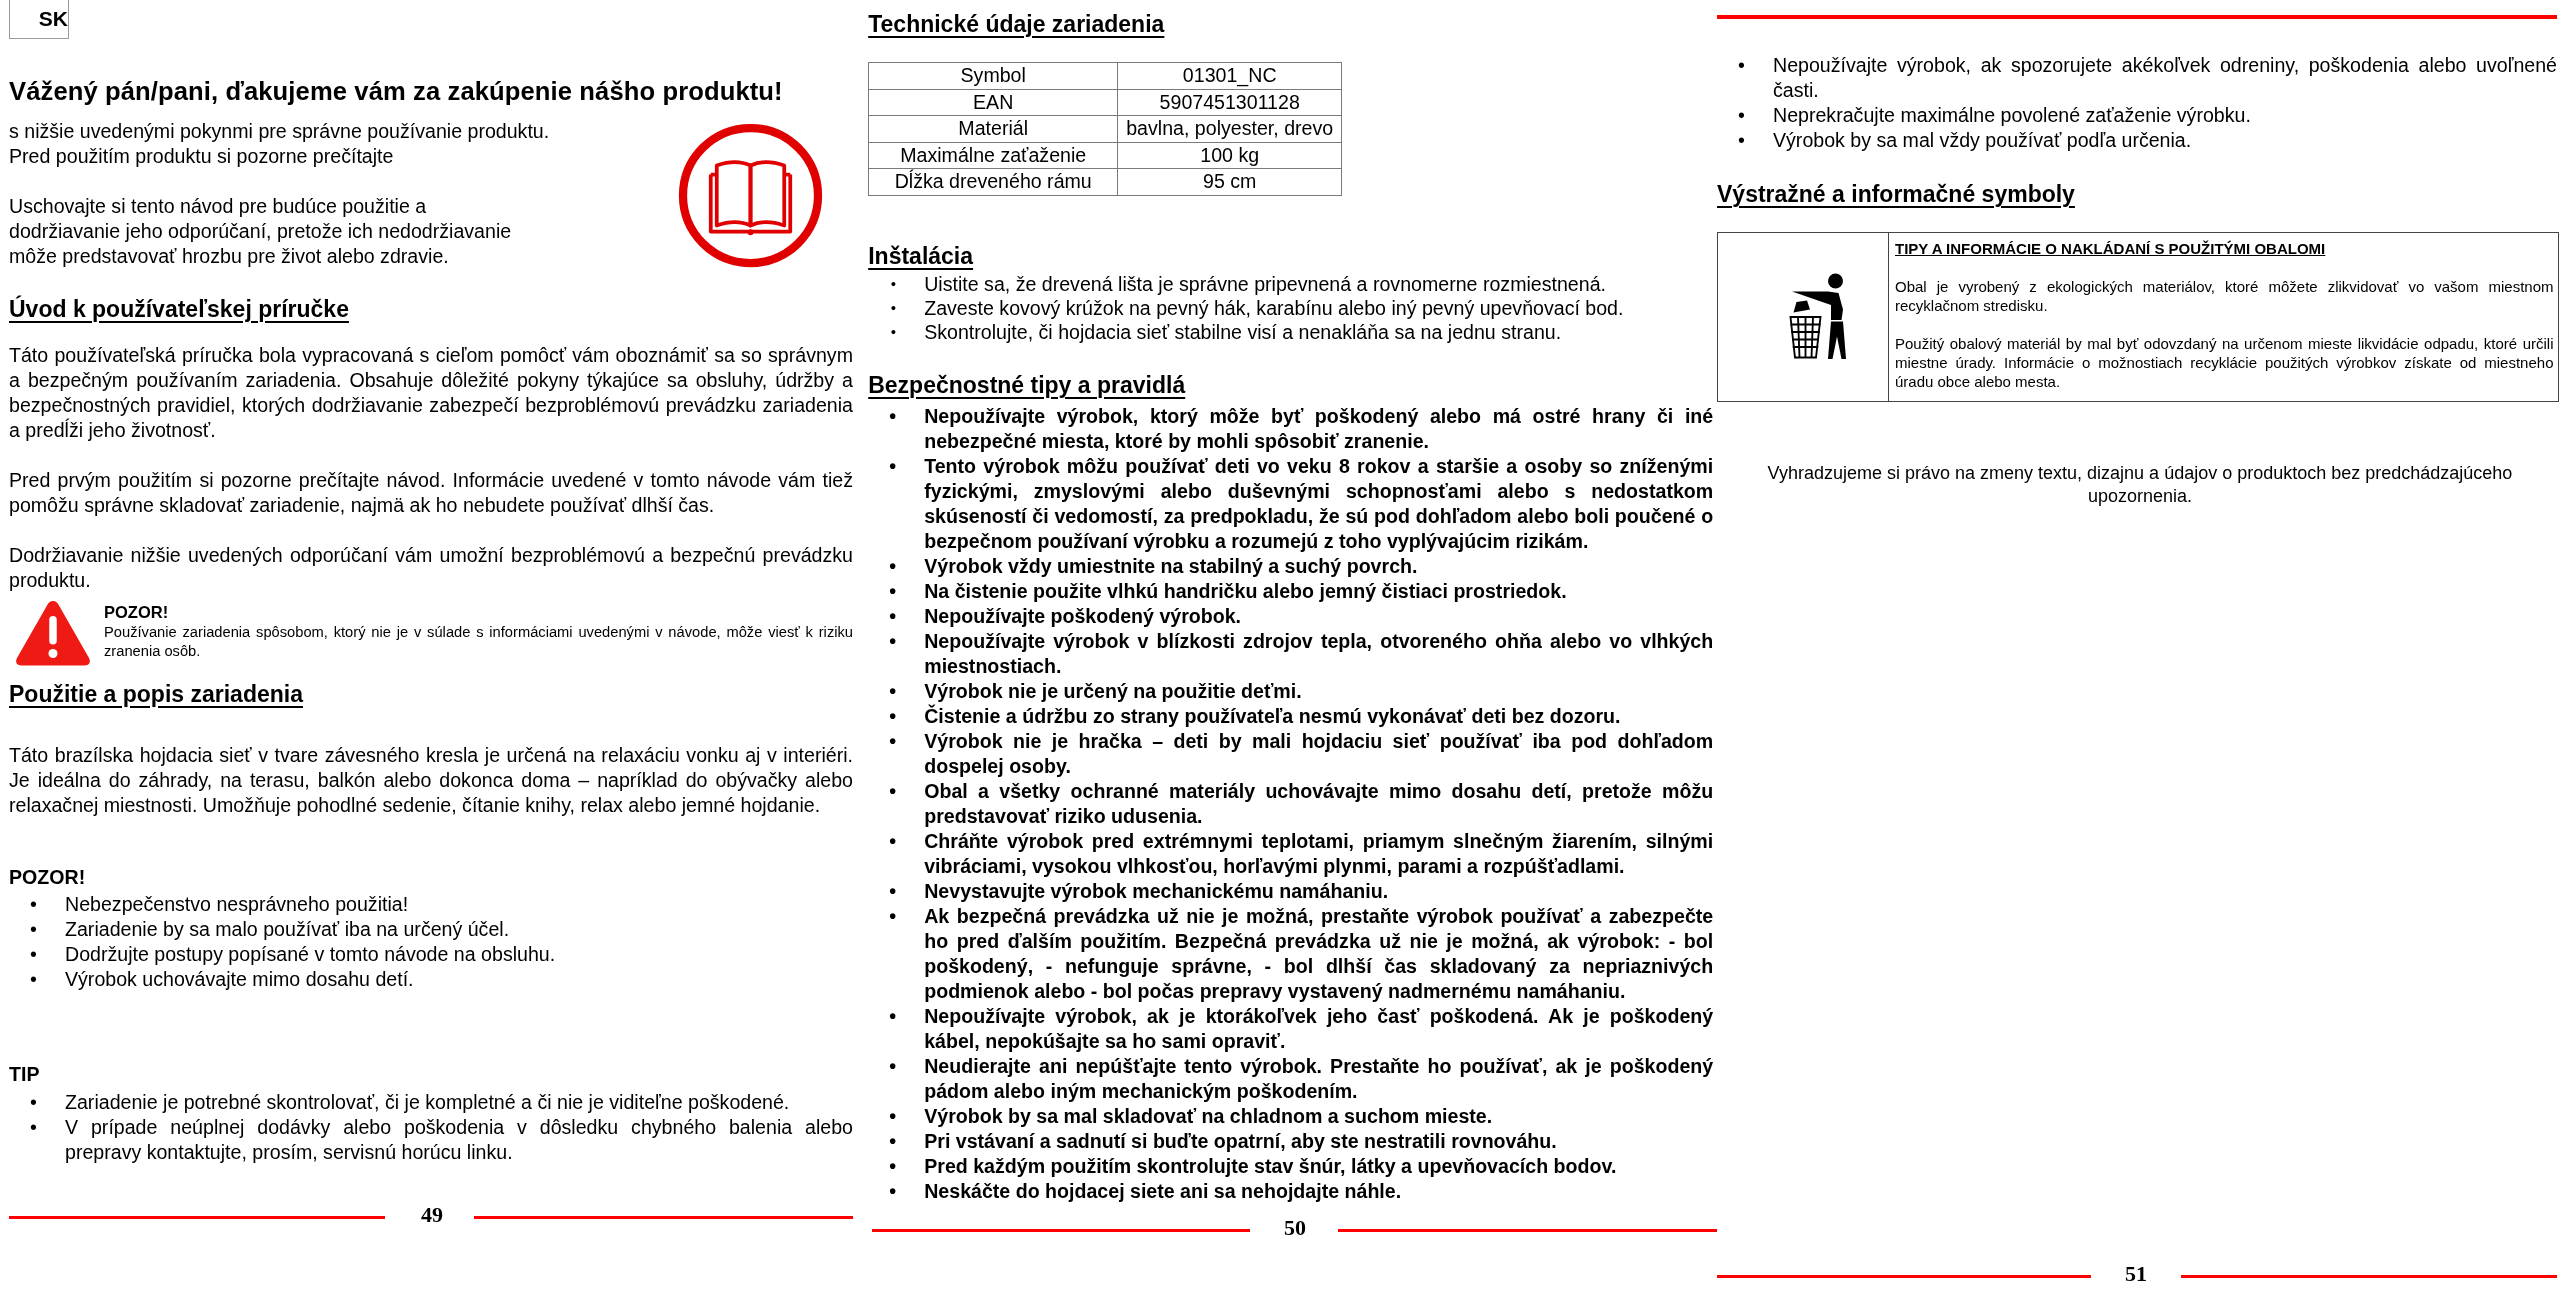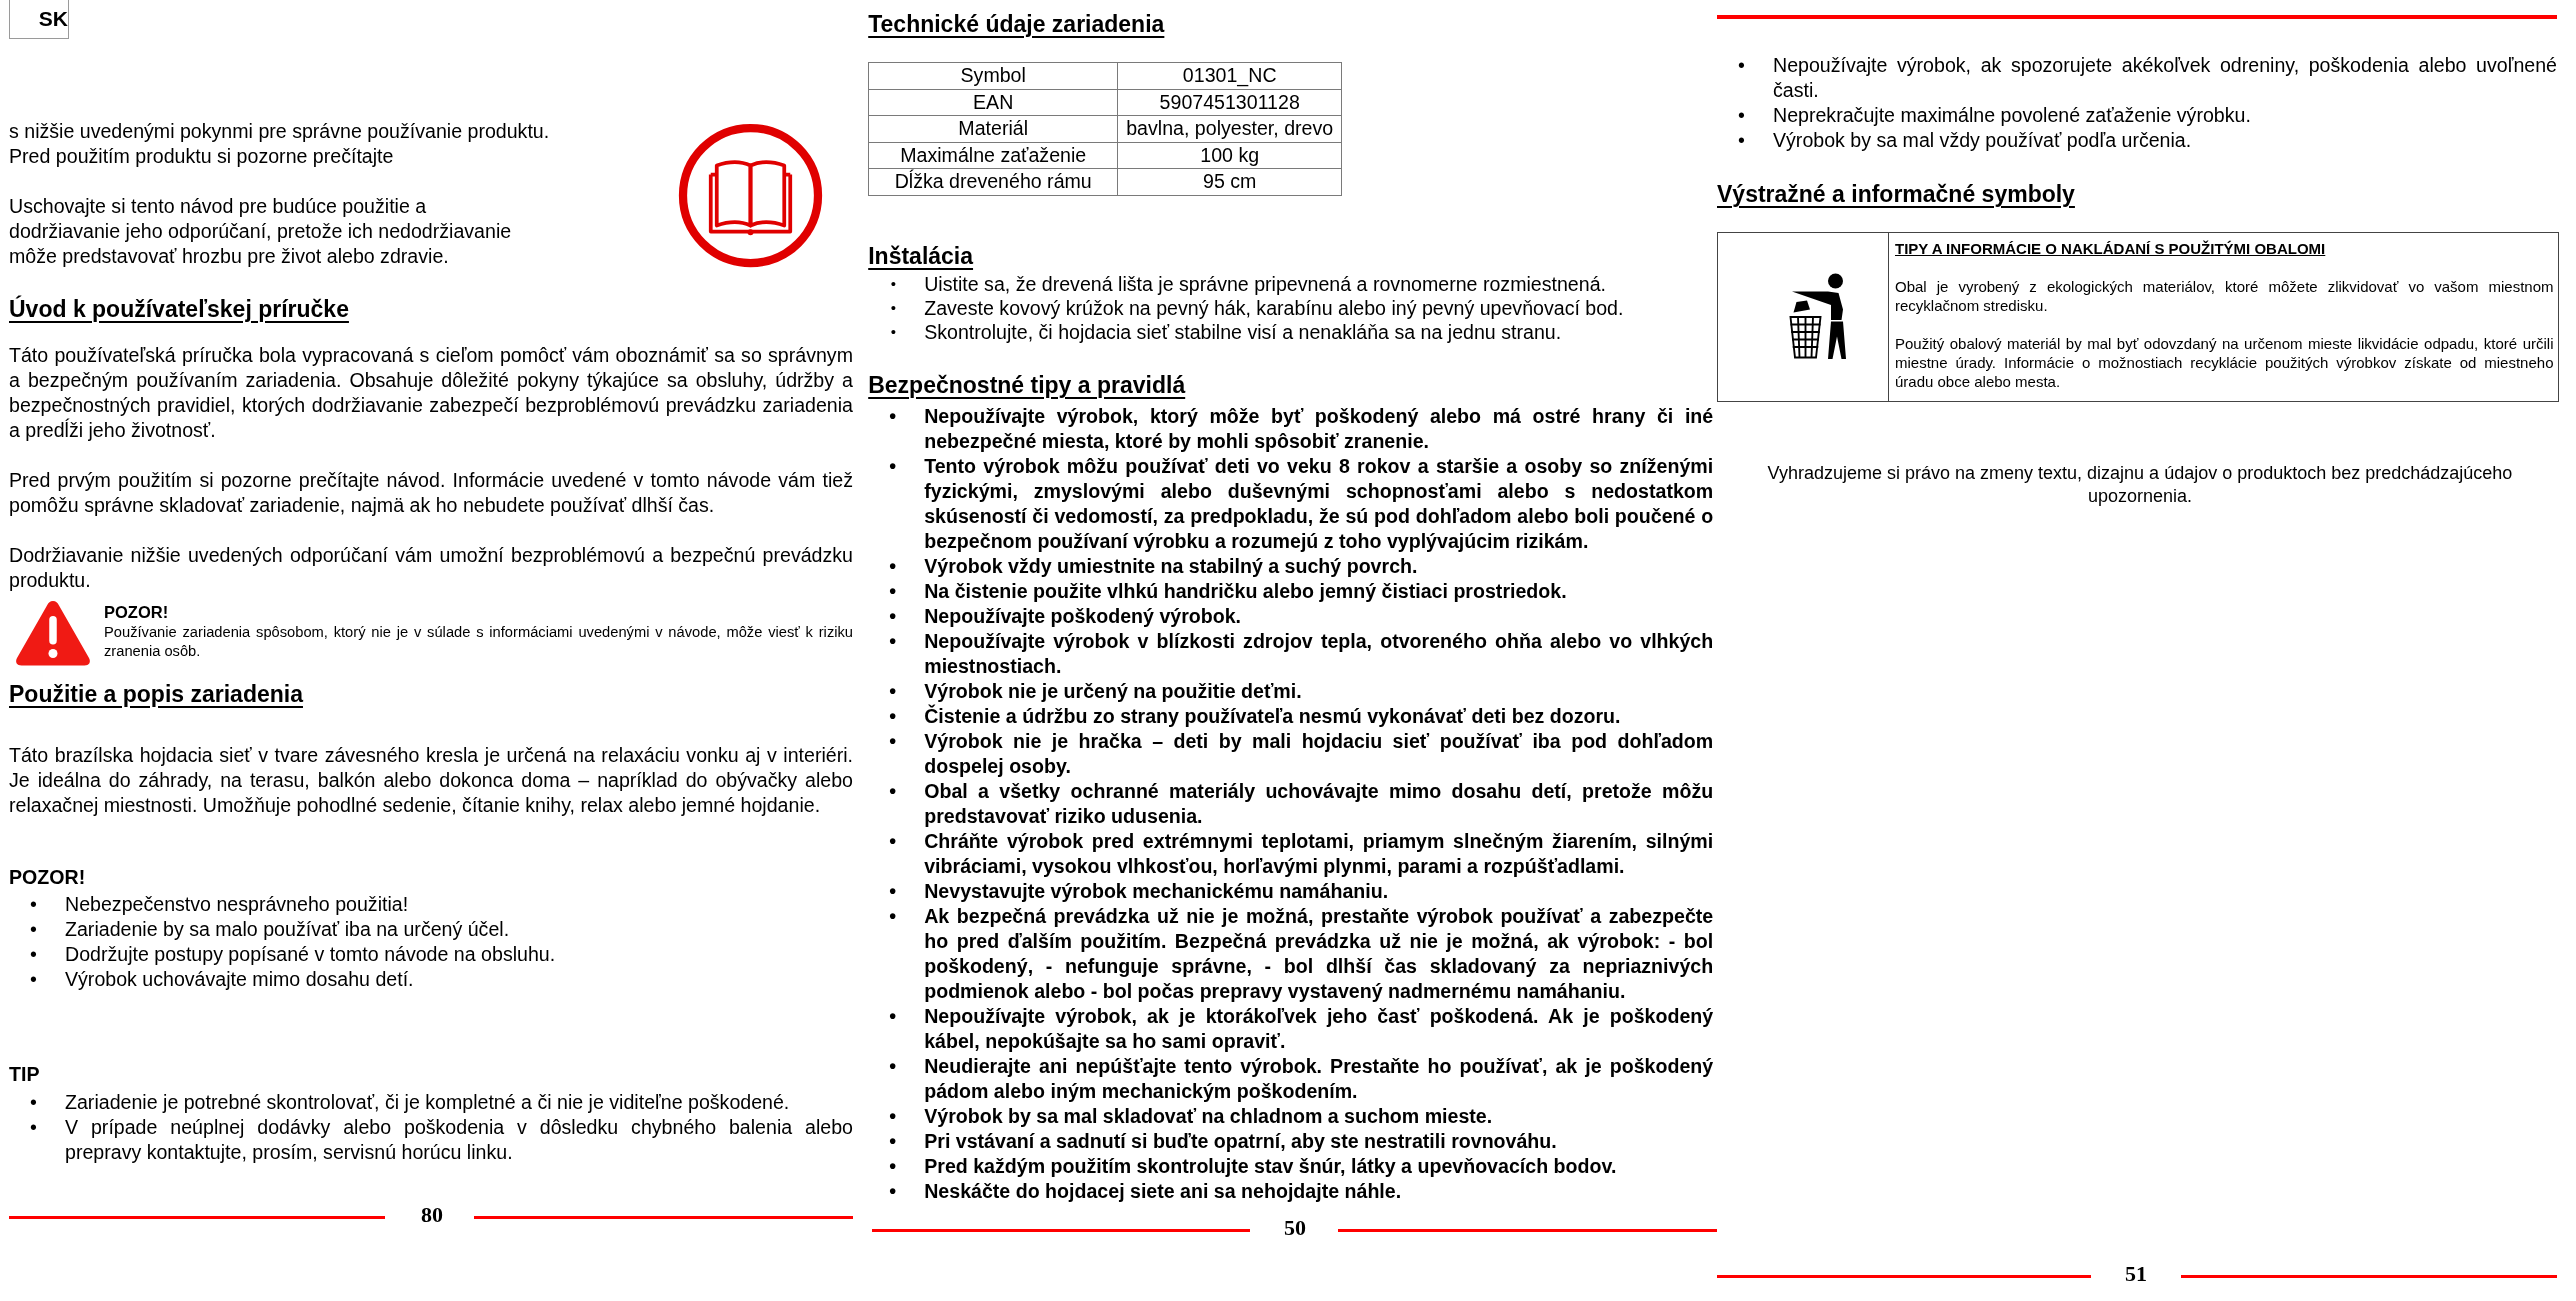--- a/index.html
+++ b/index.html
@@ -33,20 +33,21 @@
   .info-box .text-cell .hd { font-weight: bold; text-decoration: underline; font-size: 15px; margin-bottom: 19px; }
   .info-box .text-cell p { margin: 0 0 19px 0; }
   .info-box .text-cell p:last-child { margin-bottom: 0; }
 </style>
 </head>
 <body>
 
 <div class="page" id="p1">
   <div class="abs lang-box">SK</div>
 
+  <h1 class="title abs" style="left:0; top:77px;">Vážený pán/pani, ďakujeme vám za zakúpenie nášho produktu!</h1>
 
   <div class="abs" style="left:0; top:119px; width:647px;">
     <p class="plain">s nižšie uvedenými pokynmi pre správne používanie produktu.</p>
     <p class="plain">Pred použitím produktu si pozorne prečítajte</p>
     <p class="plain" style="margin-top:25px;">Uschovajte si tento návod pre budúce použitie a</p>
     <p class="plain">dodržiavanie jeho odporúčaní, pretože ich nedodržiavanie</p>
     <p class="plain">môže predstavovať hrozbu pre život alebo zdravie.</p>
   </div>
 
   <div class="abs" style="left:668px; top:122px; width:147px; height:147px;">
@@ -95,21 +96,21 @@
   </ul>
 
   <div class="abs strong-label" style="left:0; top:1063px;">TIP</div>
   <ul class="blist abs" style="left:0; top:1090px; width:844px;">
     <li>Zariadenie je potrebné skontrolovať, či je kompletné a či nie je viditeľne poškodené.</li>
     <li>V prípade neúplnej dodávky alebo poškodenia v dôsledku chybného balenia alebo prepravy kontaktujte, prosím, servisnú horúcu linku.</li>
   </ul>
 
   <div class="footer" style="left:0; top:1202px; width:844px;">
     <div class="line" style="left:0; width:376px;"></div>
-    <div class="num" style="left:393px;">80</div>
+    <div class="num" style="left:393px;">49</div>
     <div class="line" style="left:465px; width:379px;"></div>
   </div>
 </div>
 
 <div class="page" id="p2">
   <h2 class="sec abs" style="left:-3.8px; top:10.5px;">Technické údaje zariadenia</h2>
 
   <table class="spec abs" style="left:-3.8px; top:62px; width:474px;">
     <tbody>
         <tr>

